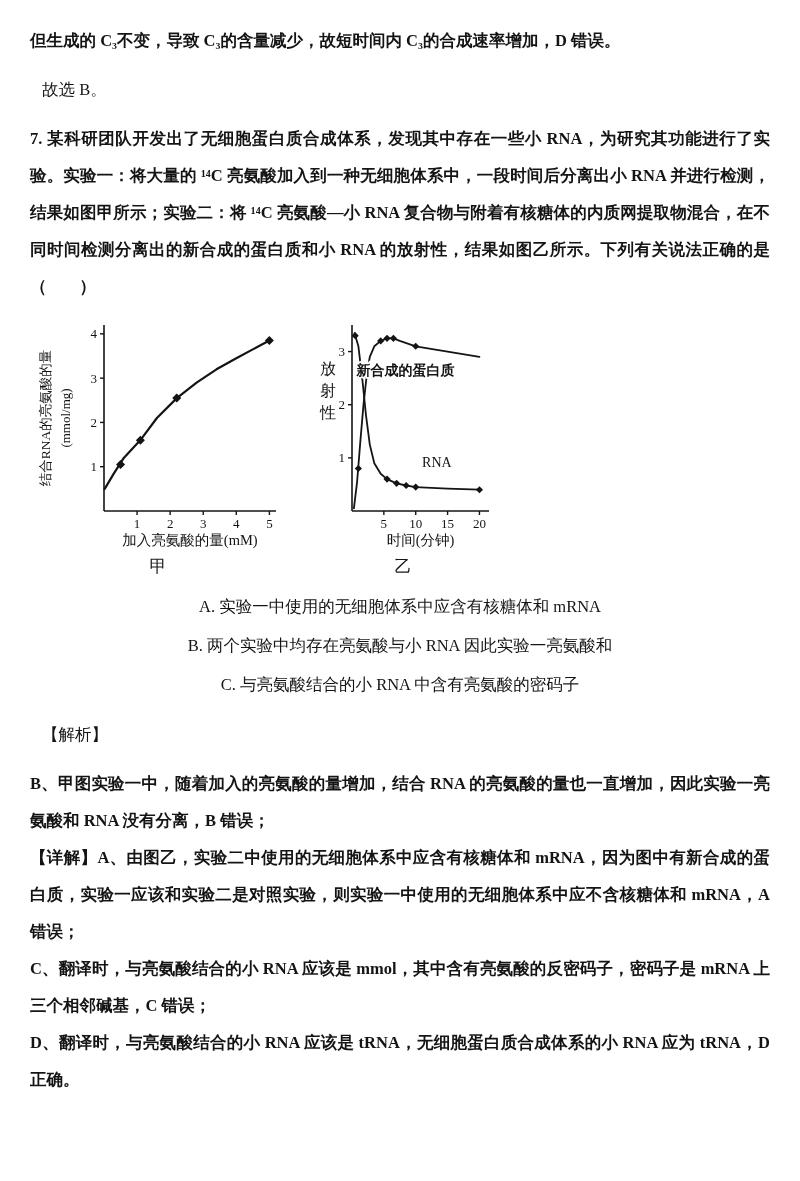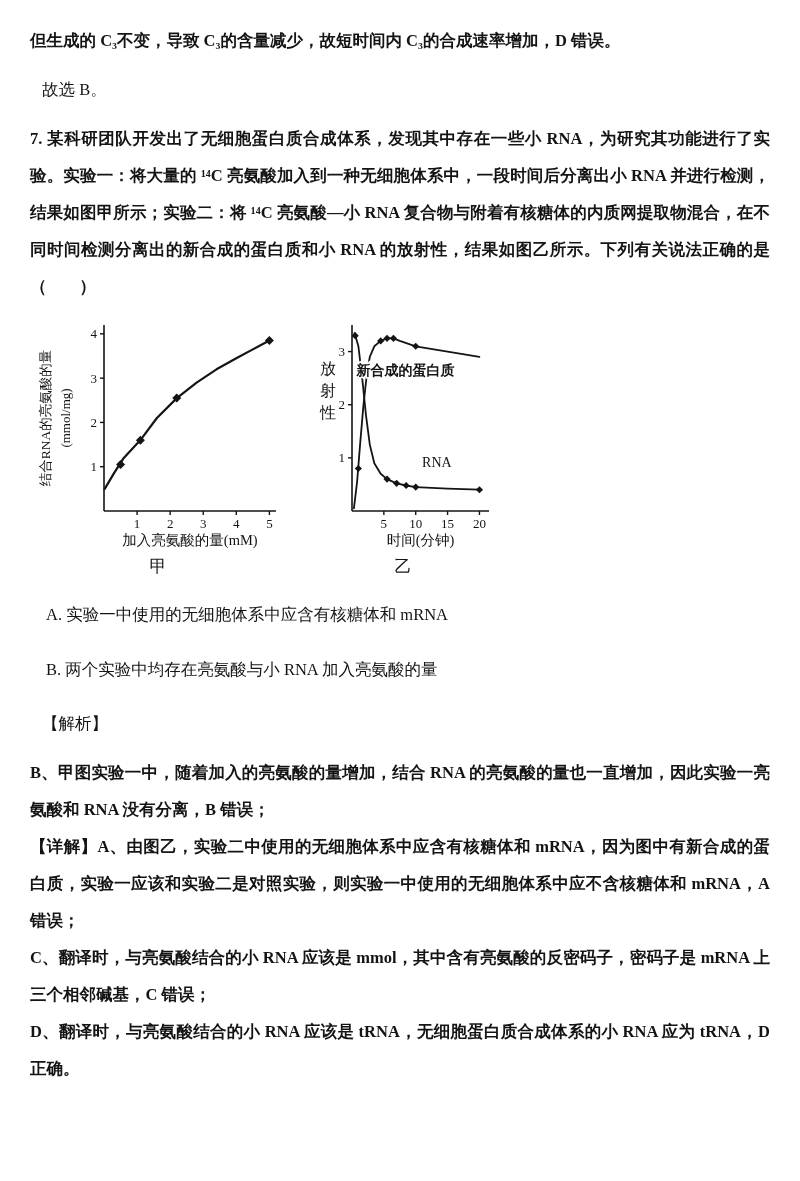--- a/index.html
+++ b/index.html
@@ -13,21 +13,21 @@
     font-family: "Liberation Serif", "DejaVu Serif", serif;
     font-size: 16.5px;
   }
   .para { margin: 0; line-height: 37px; text-align: justify; font-weight: bold; }
   .plain { margin: 12px; line-height: 37px; }
   .question { margin-top: 5px; }
   .figure { display: flex; align-items: flex-end; gap: 20px; margin: 10px 0 4px 2px; }
   .chartbox { display: flex; flex-direction: column; align-items: center; }
   .chart-caption { font-size: 17px; line-height: 24px; color: #141414; }
   .options { margin-top: 8px; }
-  .option { margin: 16px; line-height: 39px; }
+  .option { margin: 0; line-height: 39px; text-align: center; }
   .answers { margin-top: 4px; }
   svg text { font-family: "Liberation Serif", "DejaVu Serif", serif; fill: #141414; }
 </style>
 </head>
 <body>
 
 <div class="page">
 
   <p class="para">但生成的 C₃不变，导致 C₃的含量减少，故短时间内 C₃的合成速率增加，D 错误。</p>
   <p class="plain">故选 B。</p>
@@ -105,21 +105,22 @@
           <path d="M175.4418604651163 171.14285714285714L179.0418604651163 174.74285714285713L175.4418604651163 178.34285714285713L171.8418604651163 174.74285714285713Z" fill="#141414"></path>
           <text x="52.46046511627907" y="60.485714285714295" text-anchor="start" font-size="14" font-weight="bold" stroke="#ffffff" stroke-width="3" paint-order="stroke">新合成的蛋白质</text>
           <text x="118.09302325581396" y="152.42285714285714" text-anchor="start" font-size="14">RNA</text>
         </svg>
       <div class="chart-caption">乙</div>
     </div>
   </div>
 
   <div class="options">
     <p class="option">A. 实验一中使用的无细胞体系中应含有核糖体和 mRNA</p>
-    <p class="option">B. 两个实验中均存在亮氨酸与小 RNA 加入亮氨酸的量</p>
+    <p class="option">B. 两个实验中均存在亮氨酸与小 RNA 因此实验一亮氨酸和</p>
+    <p class="option">C. 与亮氨酸结合的小 RNA 中含有亮氨酸的密码子</p>
   </div>
 
   <div class="answers">
     <p class="plain">【解析】</p>
     <p class="para">B、甲图实验一中，随着加入的亮氨酸的量增加，结合 RNA 的亮氨酸的量也一直增加，因此实验一亮氨酸和 RNA 没有分离，B 错误；</p>
     <p class="para">【详解】A、由图乙，实验二中使用的无细胞体系中应含有核糖体和 mRNA，因为图中有新合成的蛋白质，实验一应该和实验二是对照实验，则实验一中使用的无细胞体系中应不含核糖体和 mRNA，A 错误；</p>
     <p class="para">C、翻译时，与亮氨酸结合的小 RNA 应该是 mmol，其中含有亮氨酸的反密码子，密码子是 mRNA 上三个相邻碱基，C 错误；</p>
     <p class="para">D、翻译时，与亮氨酸结合的小 RNA 应该是 tRNA，无细胞蛋白质合成体系的小 RNA 应为 tRNA，D 正确。</p>
 
   </div>

